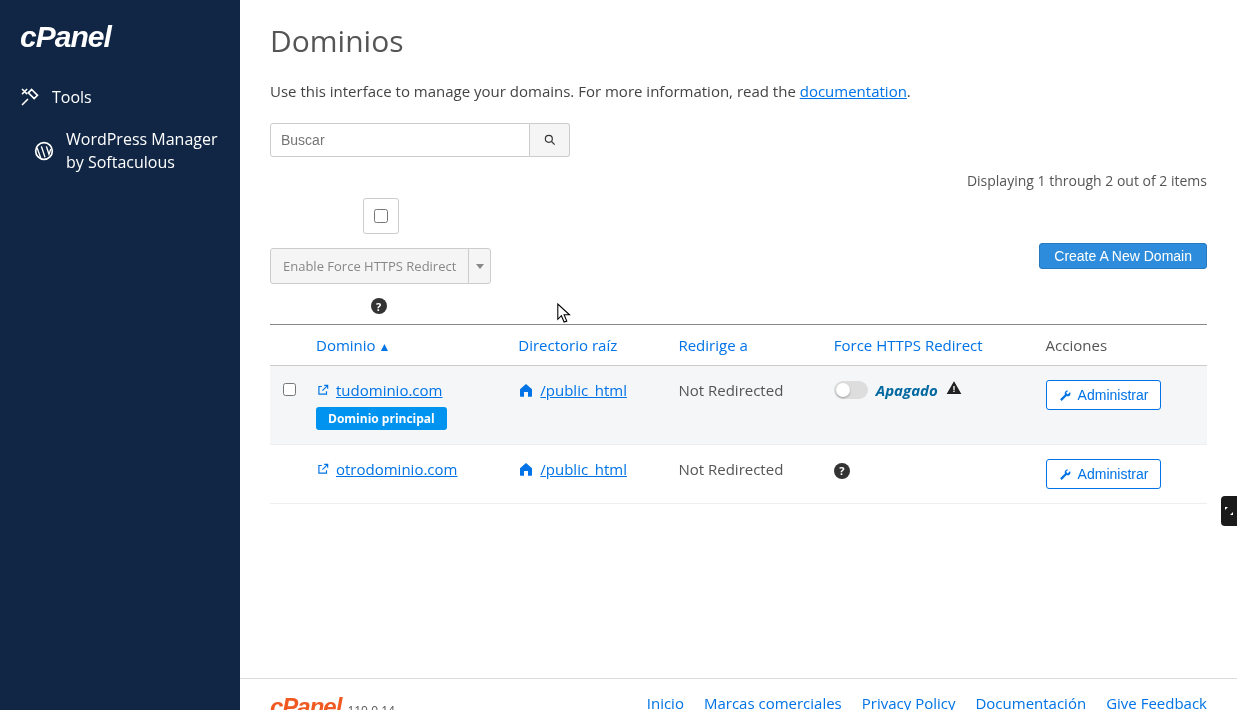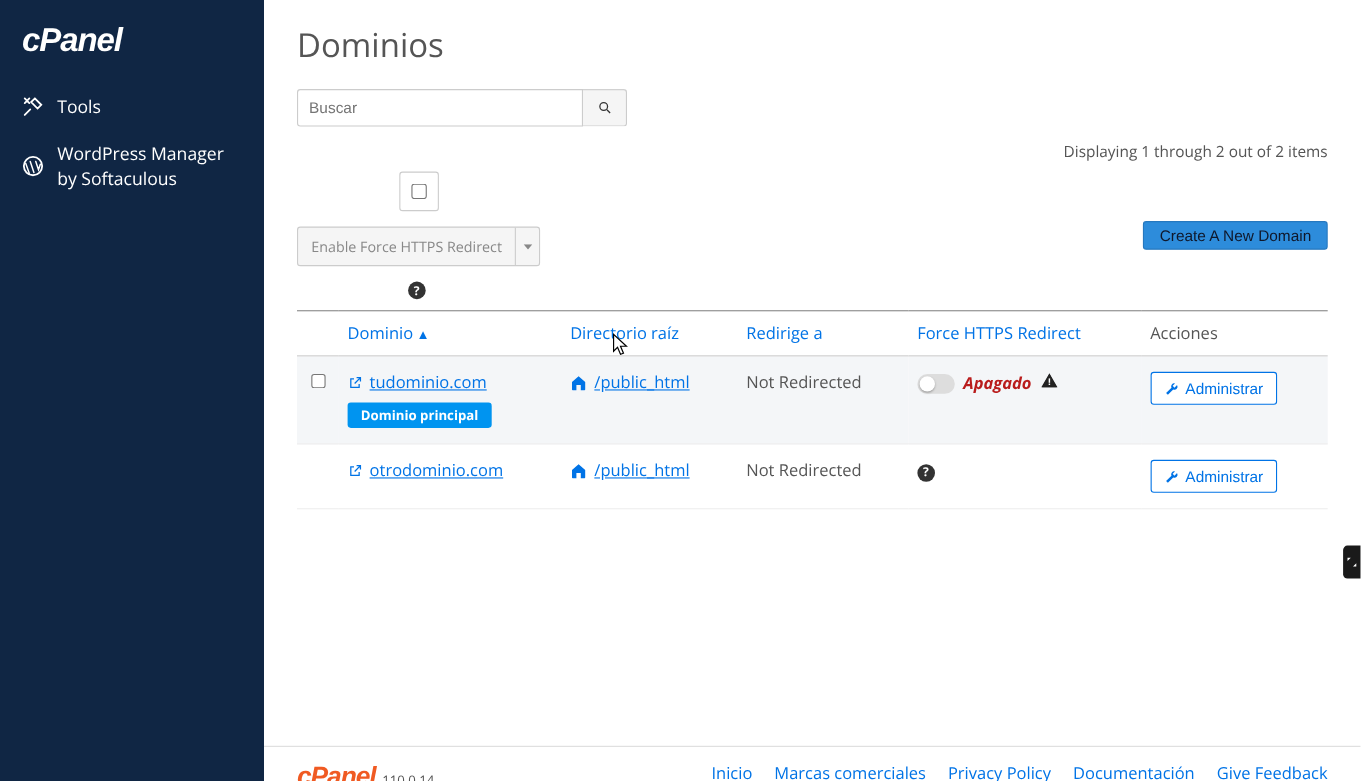--- a/index.html
+++ b/index.html
@@ -33,21 +33,21 @@
   }
   .sidebar-item {
     display: flex;
     align-items: center;
     gap: 12px;
     padding: 10px 20px;
     font-size: 16px;
     cursor: pointer;
     line-height: 1.4;
   }
-  .sidebar-item.multi { flex-wrap: wrap; }
+  .sidebar-item.multi { flex-wrap: wrap; margin-left: 14px; }
   .sidebar-icon svg { width: 20px; height: 20px; fill: #fff; display:block; }
   .sidebar-label { color:#fff; }
   
   .main { flex: 1; display: flex; flex-direction: column; min-width: 0; }
   .topbar {
     height: 56px;
     border-bottom: 1px solid #ddd;
     display: flex;
     align-items: center;
     justify-content: flex-end;
@@ -134,21 +134,21 @@
     background:#f5f5f5;
     color:#888;
     height:36px;
     align-items:stretch;
   }
   .https-btn-main { padding:0 12px; display:flex; align-items:center; font-size:13px; }
   .https-btn-caret { border-left:1px solid #ccc; width:22px; display:flex; align-items:center; justify-content:center; }
   .help-icon { width:16px; height:16px; border-radius:50%; background:#333; color:#fff; font-size:11px; display:flex; align-items:center; justify-content:center; font-weight:bold; margin-left:-4px;}
   .create-btn {
     background:#2d8cdb;
-    color:#0f172a;
+    color:#ffffff;
     border:1px solid #2678bf;
     border-radius:3px;
     padding: 4px 14px;
     font-size:14px;
     cursor:pointer;
   }
   
   .domain-table { width:100%; border-collapse: collapse; }
   .domain-table thead th {
     text-align:left;
@@ -177,21 +177,21 @@
     display:inline-flex; align-items:center; gap:8px;
   }
   .toggle-pill {
     width:34px; height:18px; border-radius:9px; background:#ddd; position:relative;
   }
   .toggle-pill::after {
     content:""; position:absolute; left:2px; top:2px;
     width:14px; height:14px; background:#fff; border-radius:50%;
     box-shadow:0 1px 2px rgba(0,0,0,0.3);
   }
-  .toggle-text { font-style:italic; font-weight:bold; color:#b91c1c; }
+  .toggle-text { font-style:italic; font-weight:bold; color:#0369a1; }
   .warn-icon svg { width:16px; height:16px; fill:#222; }
   .question-icon { width:16px; height:16px; border-radius:50%; background:#333; color:#fff; font-size:11px; display:inline-flex; align-items:center; justify-content:center; font-weight:bold;}
   .manage-btn {
     border:1px solid #0073e6; color:#0073e6; background:#fff;
     border-radius:3px; padding:6px 12px; font-size:14px;
     display:inline-flex; align-items:center; gap:6px; cursor:pointer;
   }
   .manage-btn svg { width:13px; height:13px; fill:#0073e6; }
   .sort-carat { font-size:12px; margin-left:3px;}
   
@@ -245,20 +245,23 @@
           </svg>
       </span>
       <span class="sidebar-label" style="flex:1">WordPress Manager by Softaculous</span>
     </div>
   </aside>
 
   <main class="main">
 
     <div class="content">
       <h1 class="page-title">Dominios</h1>
+      <p class="description">
+        <span>Use this interface to manage your domains. For more information, read the </span><a href="#">documentation</a><span>.</span>
+      </p>
 
       <div class="search-row">
         <input class="search-box" type="text" placeholder="Buscar" style="">
         <button class="search-btn">
           <svg viewBox="0 0 24 24" width="14" height="14">
               <circle cx="10" cy="10" r="6" stroke="#333" stroke-width="2" fill="none"></circle>
               <line x1="15" y1="15" x2="20" y2="20" stroke="#333" stroke-width="2"></line>
             </svg>
         </button>
       </div>

